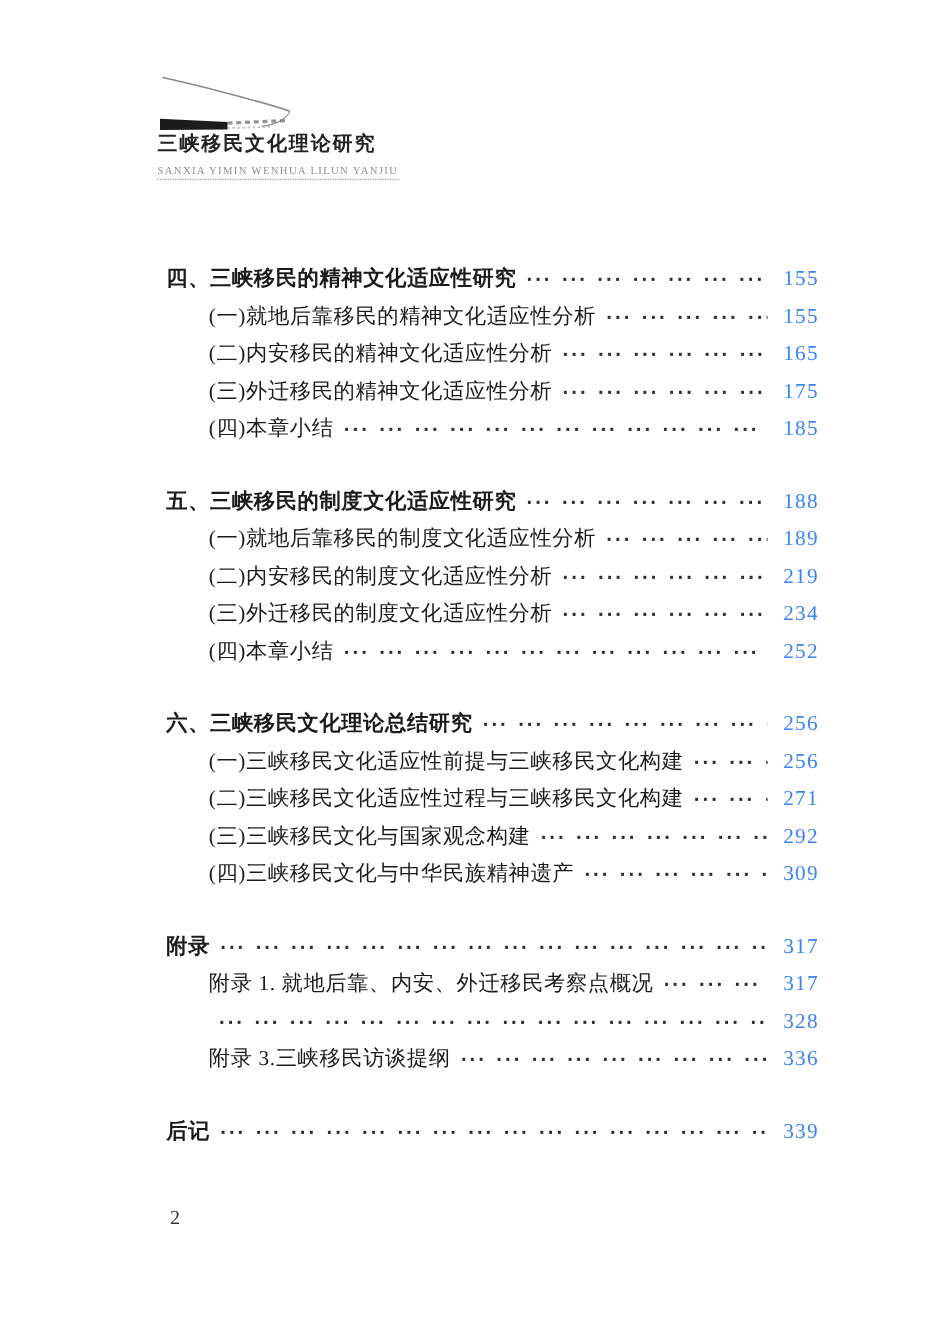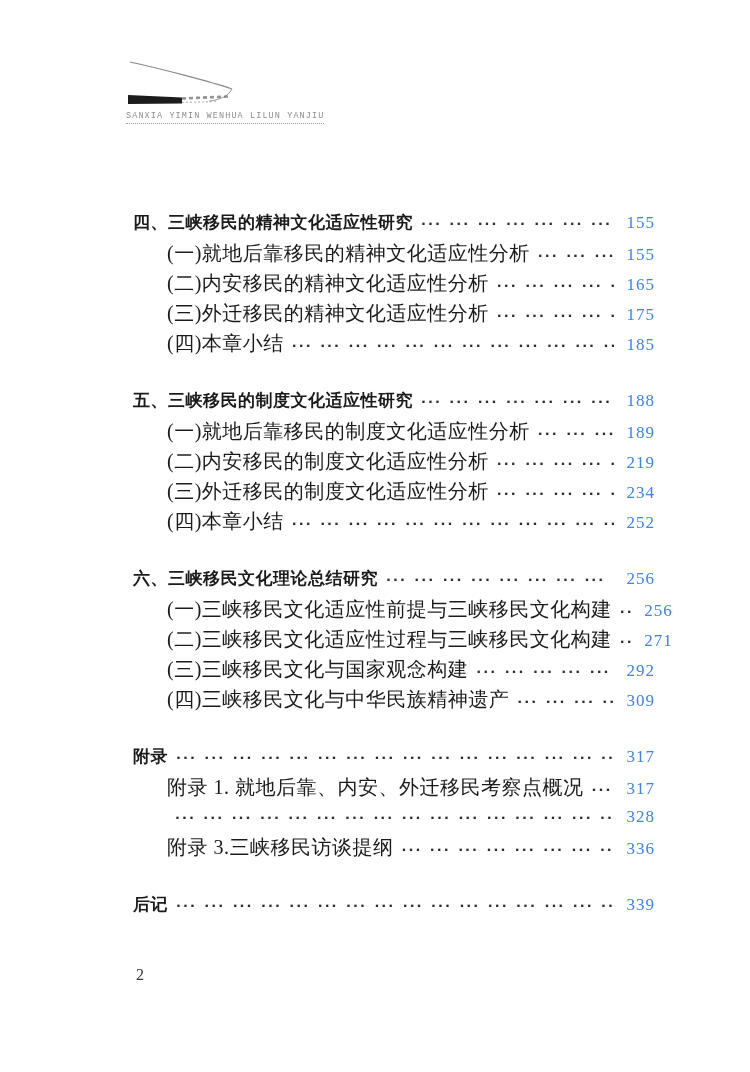--- a/index.html
+++ b/index.html
@@ -27,21 +27,21 @@
     margin-top: 1px;
     font-size: 16px;
     font-weight: 700;
     letter-spacing: 1.5px;
     color: #222222;
     white-space: nowrap;
   }
   .logo-subtitle {
     display: inline-block;
     margin-top: 3px;
-    font-family: Liberation Mono, monospace;
+    font-family: Liberation Serif, serif;
     font-size: 8.5px;
     letter-spacing: 1.1px;
     color: #8d8d8d;
     border-bottom: 1px dotted #9a9a9a;
     padding-bottom: 2px;
     white-space: nowrap;
   }
 
   
   .toc {
@@ -52,21 +52,21 @@
   .toc-section + .toc-section { margin-top: 28px; }
   .toc-row {
     display: flex;
     align-items: baseline;
     line-height: 30px;
     height: 30px;
     white-space: nowrap;
   }
   .toc-row.sub { padding-left: 34px; }
   .toc-text {
-    font-size: 20px;
+    font-size: 17px;
     letter-spacing: 0.5px;
     color: #1b1b1b;
   }
   .toc-row.head .toc-text {
     font-weight: 700;
     font-size: 17px;
   }
   .leader {
     flex: 1;
     overflow: hidden;
@@ -107,20 +107,21 @@
 <div class="page">
 
   <div class="logo">
     <svg class="logo-art" width="150" height="48" viewBox="0 0 150 48" aria-hidden="true">
       <path d="M4 6 C 32 12, 86 26, 106 33" stroke="#8a8a8a" stroke-width="1.2" fill="none"></path>
       <path d="M106 33 C 103 39, 95 44, 83 45" stroke="#9a9a9a" stroke-width="1" fill="none"></path>
       <path d="M2 39 L56 41.5 L56 47.5 L2 48 Z" fill="#1c1c1c"></path>
       <path d="M56 42.5 L102 40.5" stroke="#6f6f6f" stroke-width="2.6" stroke-dasharray="4 3" opacity="0.75" fill="none"></path>
       <path d="M56 46.5 L90 45.5" stroke="#9a9a9a" stroke-width="1.4" stroke-dasharray="2 2" opacity="0.6" fill="none"></path>
     </svg>
+    <div class="logo-title">三峡移民文化理论研究</div>
     <span class="logo-subtitle">SANXIA YIMIN WENHUA LILUN YANJIU</span>
   </div>
 
   <div class="toc">
       <div class="toc-section">
         <div class="toc-row head">
           <span class="toc-text">四、三峡移民的精神文化适应性研究</span>
           <span class="leader"></span>
           <span class="toc-page">155</span>
         </div>

